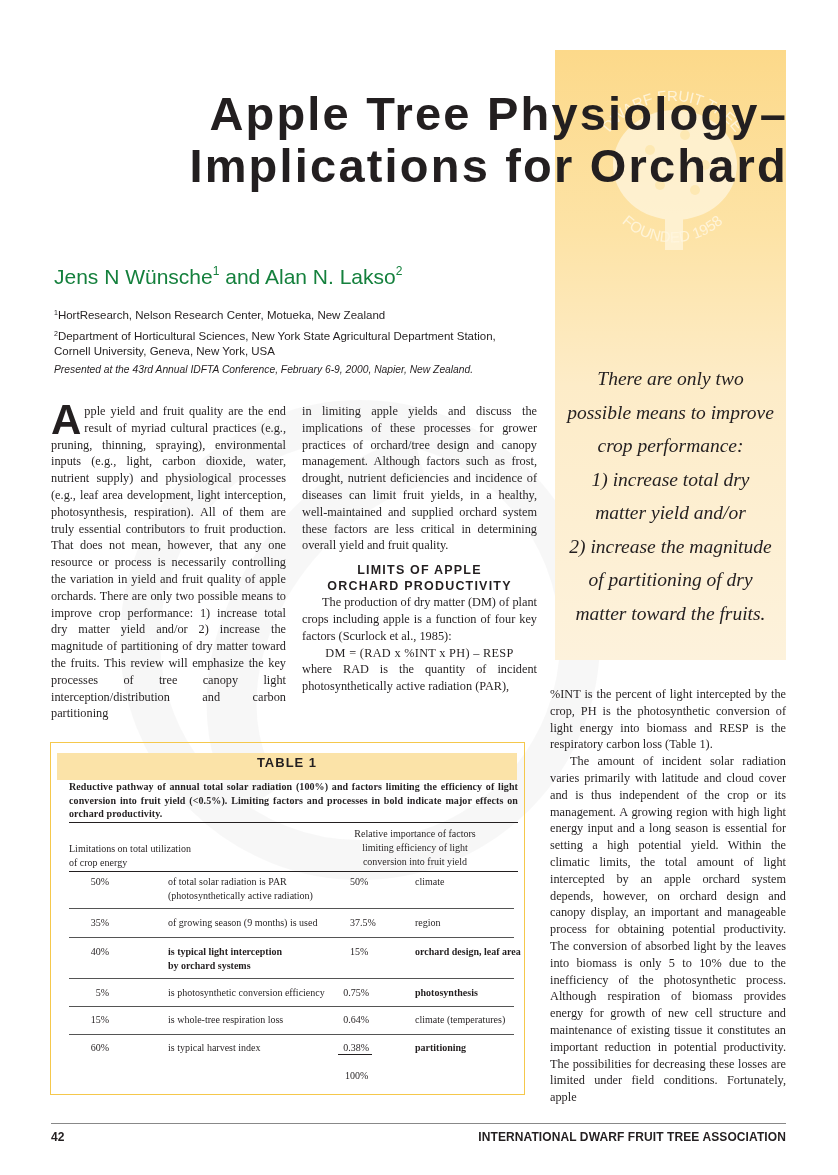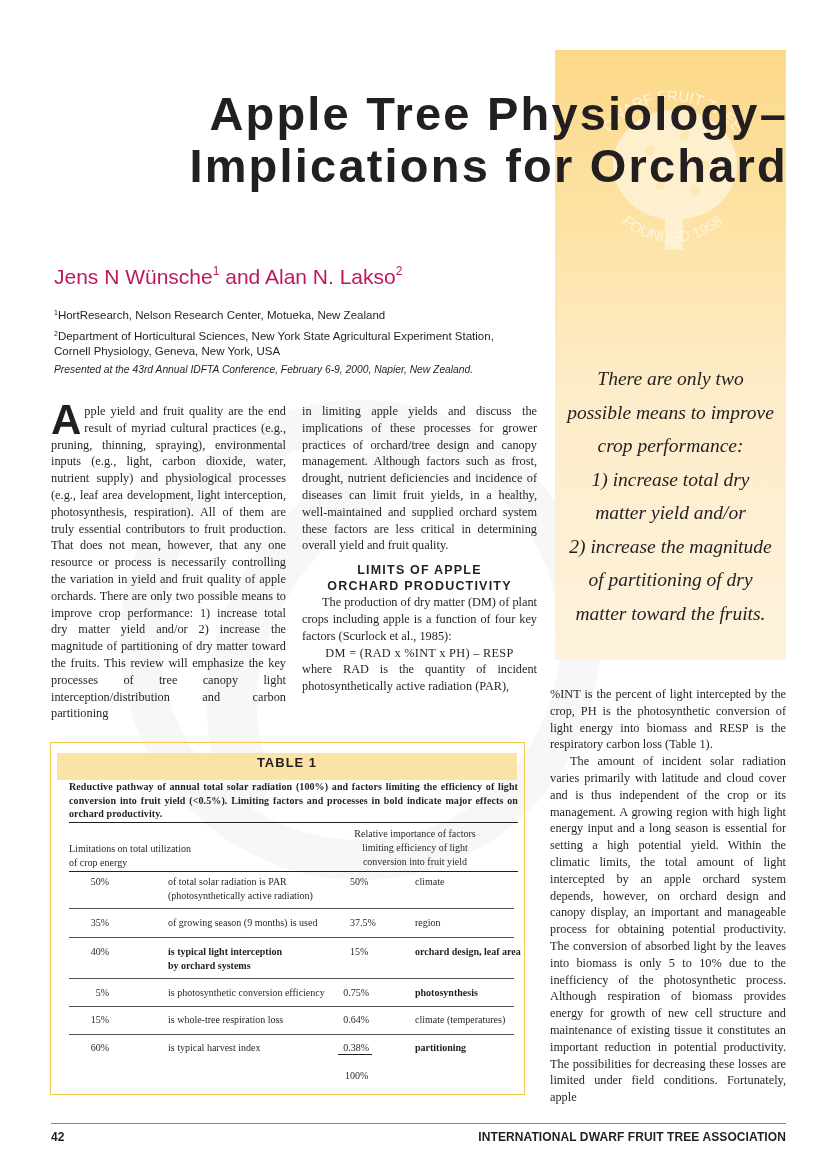--- a/index.html
+++ b/index.html
@@ -7,21 +7,21 @@
 
   .sidebar-band { position: absolute; left: 555px; top: 50px; width: 231px; height: 610px;
     background: linear-gradient(to bottom, #fcd98a 0%, #fde3a6 30%, #fdecc8 55%, #fdf2dc 100%); }
   .seal { position: absolute; left: 565px; top: 60px; width: 215px; height: 215px; }
 
   .title { position: absolute; left: 60px; top: 72px; width: 712px; text-align: right;
     font-family: "Liberation Sans", sans-serif; font-weight: bold; font-size: 47px; line-height: 52px;
     letter-spacing: 2.2px; color: #231f20; }
   .title div { white-space: nowrap; }
 
-  .authors { position: absolute; left: 54px; top: 264px; font-family: "Liberation Sans", sans-serif; font-size: 21px; color: #be185d; white-space: nowrap; }
+  .authors { position: absolute; left: 54px; top: 264px; font-family: "Liberation Sans", sans-serif; font-size: 21px; color: #15803d; white-space: nowrap; }
   .authors sup { font-size: 12px; vertical-align: 9px; }
   .affil { position: absolute; left: 54px; font-family: "Liberation Sans", sans-serif; font-size: 11.5px; line-height: 15px; color: #231f20; }
   .affil sup { font-size: 7px; vertical-align: 4px; }
   .presented { position: absolute; left: 54px; top: 364px; font-family: "Liberation Sans", sans-serif; font-style: italic; font-size: 10.3px; color: #231f20; white-space: nowrap; }
 
   .col { position: absolute; font-size: 12.3px; line-height: 16.8px; text-align: justify; color: #231f20; }
   .col p { margin: 0; }
   .col1 { left: 51px; top: 403px; width: 235px; }
   .col2 { left: 302px; top: 403px; width: 235px; }
   .col3 { left: 550px; top: 686px; width: 236px; }
@@ -98,21 +98,21 @@
 </h1>
 
 <div class="authors">
   <span>Jens N Wünsche</span><sup>1</sup><span> and </span><span>Alan N. Lakso</span><sup>2</sup>
 </div>
 
 <div class="affil" style="top:305px; width:470px;">
   <sup>1</sup><span>HortResearch, Nelson Research Center, Motueka, New Zealand</span>
 </div>
 <div class="affil" style="top:326px; width:450px;">
-  <sup>2</sup><span>Department of Horticultural Sciences, New York State Agricultural Experiment Station, Cornell Physiology, Geneva, New York, USA</span>
+  <sup>2</sup><span>Department of Horticultural Sciences, New York State Agricultural Department Station, Cornell University, Geneva, New York, USA</span>
 </div>
 
 <div class="presented">Presented at the 43rd Annual IDFTA Conference, February 6-9, 2000, Napier, New Zealand.</div>
 
 <div class="col col1">
   <p><span class="dropcap">A</span><span>pple yield and fruit quality are the end result of myriad cultural practices (e.g., pruning, thinning, spraying), environmental inputs (e.g., light, carbon dioxide, water, nutrient supply) and physiological processes (e.g., leaf area development, light interception, photosynthesis, respiration). All of them are truly essential contributors to fruit production. That does not mean, however, that any one resource or process is necessarily controlling the variation in yield and fruit quality of apple orchards. There are only two possible means to improve crop performance: 1) increase total dry matter yield and/or 2) increase the magnitude of partitioning of dry matter toward the fruits. This review will emphasize the key processes of tree canopy light interception/distribution and carbon partitioning</span></p>
 </div>
 
 <div class="col col2">
   <p>in limiting apple yields and discuss the implications of these processes for grower practices of orchard/tree design and canopy management. Although factors such as frost, drought, nutrient deficiencies and incidence of diseases can limit fruit yields, in a healthy, well-maintained and supplied orchard system these factors are less critical in determining overall yield and fruit quality.</p>

